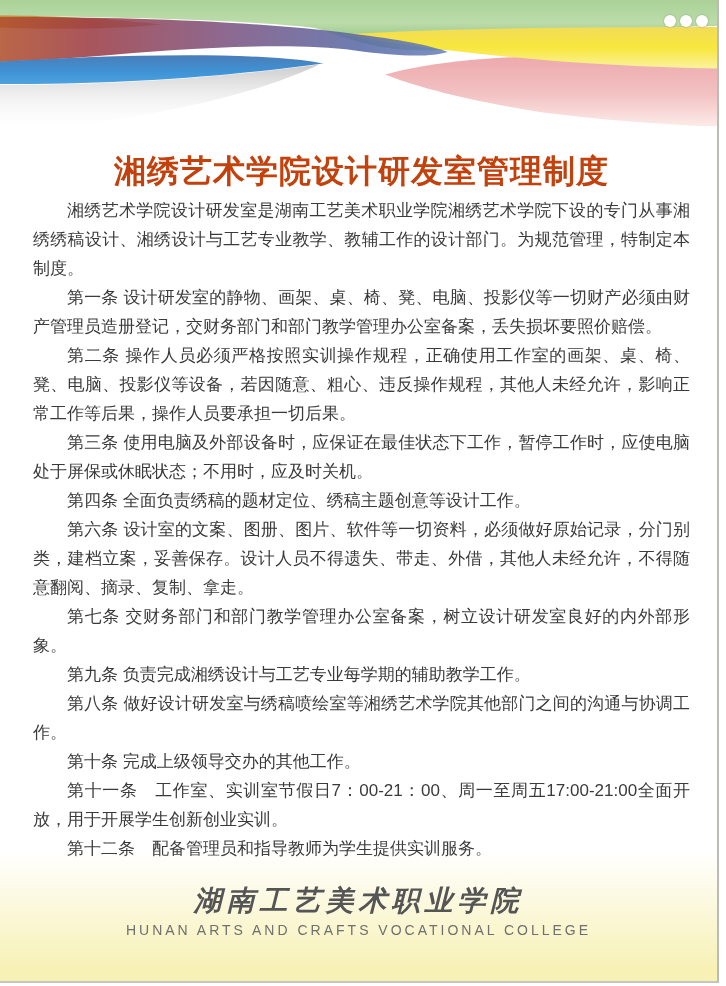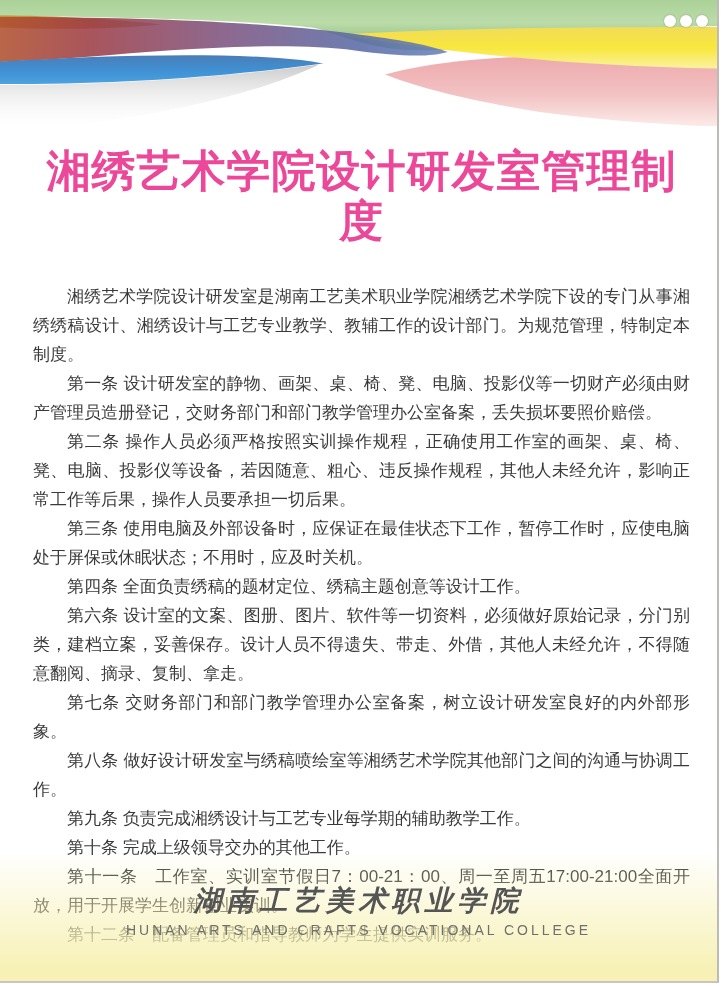--- a/index.html
+++ b/index.html
@@ -28,27 +28,27 @@
     display:flex; gap:4px;
   }
   .window-dots .dot {
     width:12px; height:12px; border-radius:50%;
     background:#ffffff;
     box-shadow:0 0 2px rgba(90,105,75,.55);
   }
   .content { position:relative; padding:146px 27px 0 33px; }
   .doc-title {
     margin:0;
-    font-size:44px; line-height:50px;
+    font-size:32px; line-height:50px;
     font-weight:bold;
     letter-spacing:1px;
     text-align:center;
-    color:#ec4899;
+    color:#c2410c;
   }
-  .body-text { margin-top:36px; }
+  .body-text { }
   .body-text p {
     margin:0;
     text-indent:2em;
     font-size:17px;
     line-height:29px;
     color:#3a3a3a;
     text-align:justify;
   }
   .footer {
     position:absolute; left:0; right:0; bottom:0;
@@ -132,22 +132,22 @@
     <h1 class="doc-title">湘绣艺术学院设计研发室管理制度</h1>
 
     <div class="body-text">
       <p>湘绣艺术学院设计研发室是湖南工艺美术职业学院湘绣艺术学院下设的专门从事湘绣绣稿设计、湘绣设计与工艺专业教学、教辅工作的设计部门。为规范管理，特制定本制度。</p>
       <p>第一条 设计研发室的静物、画架、桌、椅、凳、电脑、投影仪等一切财产必须由财产管理员造册登记，交财务部门和部门教学管理办公室备案，丢失损坏要照价赔偿。</p>
       <p>第二条 操作人员必须严格按照实训操作规程，正确使用工作室的画架、桌、椅、凳、电脑、投影仪等设备，若因随意、粗心、违反操作规程，其他人未经允许，影响正常工作等后果，操作人员要承担一切后果。</p>
       <p>第三条 使用电脑及外部设备时，应保证在最佳状态下工作，暂停工作时，应使电脑处于屏保或休眠状态；不用时，应及时关机。</p>
       <p>第四条 全面负责绣稿的题材定位、绣稿主题创意等设计工作。</p>
       <p>第六条 设计室的文案、图册、图片、软件等一切资料，必须做好原始记录，分门别类，建档立案，妥善保存。设计人员不得遗失、带走、外借，其他人未经允许，不得随意翻阅、摘录、复制、拿走。</p>
       <p>第七条 交财务部门和部门教学管理办公室备案，树立设计研发室良好的内外部形象。</p>
+      <p>第九条 负责完成湘绣设计与工艺专业每学期的辅助教学工作。</p>
       <p>第八条 做好设计研发室与绣稿喷绘室等湘绣艺术学院其他部门之间的沟通与协调工作。</p>
-      <p>第九条 负责完成湘绣设计与工艺专业每学期的辅助教学工作。</p>
       <p>第十条 完成上级领导交办的其他工作。</p>
       <p>第十一条　工作室、实训室节假日7：00-21：00、周一至周五17:00-21:00全面开放，用于开展学生创新创业实训。</p>
       <p>第十二条　配备管理员和指导教师为学生提供实训服务。</p>
     </div>
   </div>
 
   <div class="footer">
     <div class="logo-cn">湖南工艺美术职业学院</div>
     <div class="logo-en">HUNAN ARTS AND CRAFTS VOCATIONAL COLLEGE</div>
   </div>

